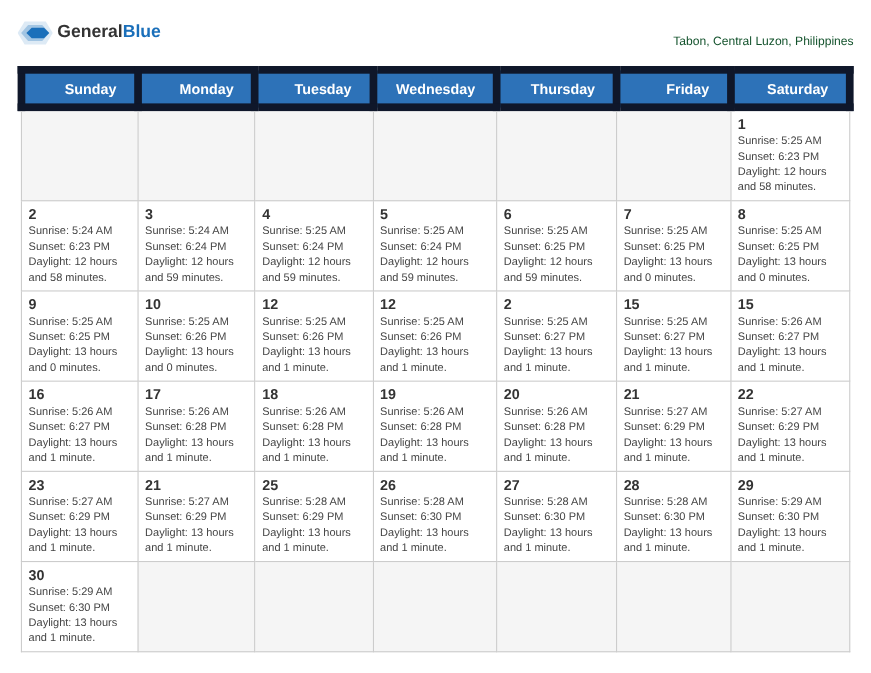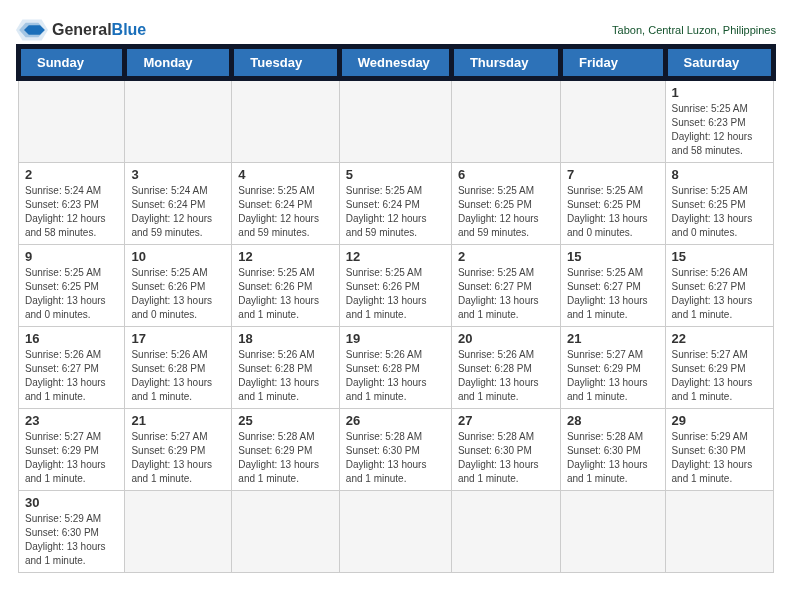--- a/index.html
+++ b/index.html
@@ -6,22 +6,22 @@
     body {
       font-family: Arial, sans-serif;
       background: #fff;
       width: 792px;
       min-height: 612px;
       padding: 16px;
     }
     .header-section {
       display: flex;
       justify-content: space-between;
-      align-items: center;
-      margin-bottom: 0;
+      align-items: flex-end;
+      margin-bottom: 16px;
     }
     .logo {
       display: flex;
       align-items: center;
       gap: 4px;
     }
     .logo-icon {
       width: 32px;
       height: 28px;
     }
@@ -38,25 +38,25 @@
       color: #14532d;
     }
     .calendar-table {
       width: 100%;
       border-collapse: collapse;
       font-size: 11px;
     }
     .calendar-table th {
       background: #2d72b8;
       color: #fff;
-      text-align: left;
+      text-align: right;
       padding: 6px 16px;
       font-size: 13px;
       font-weight: bold;
-      border: 5px solid #0f172a;
+      border: 7px solid #0f172a;
     }
     .calendar-table td {
       border: 1px solid #ccc;
       vertical-align: top;
       padding: 4px 6px;
       width: 113px;
       min-height: 70px;
       background: #fff;
     }
     .calendar-table td.empty {

